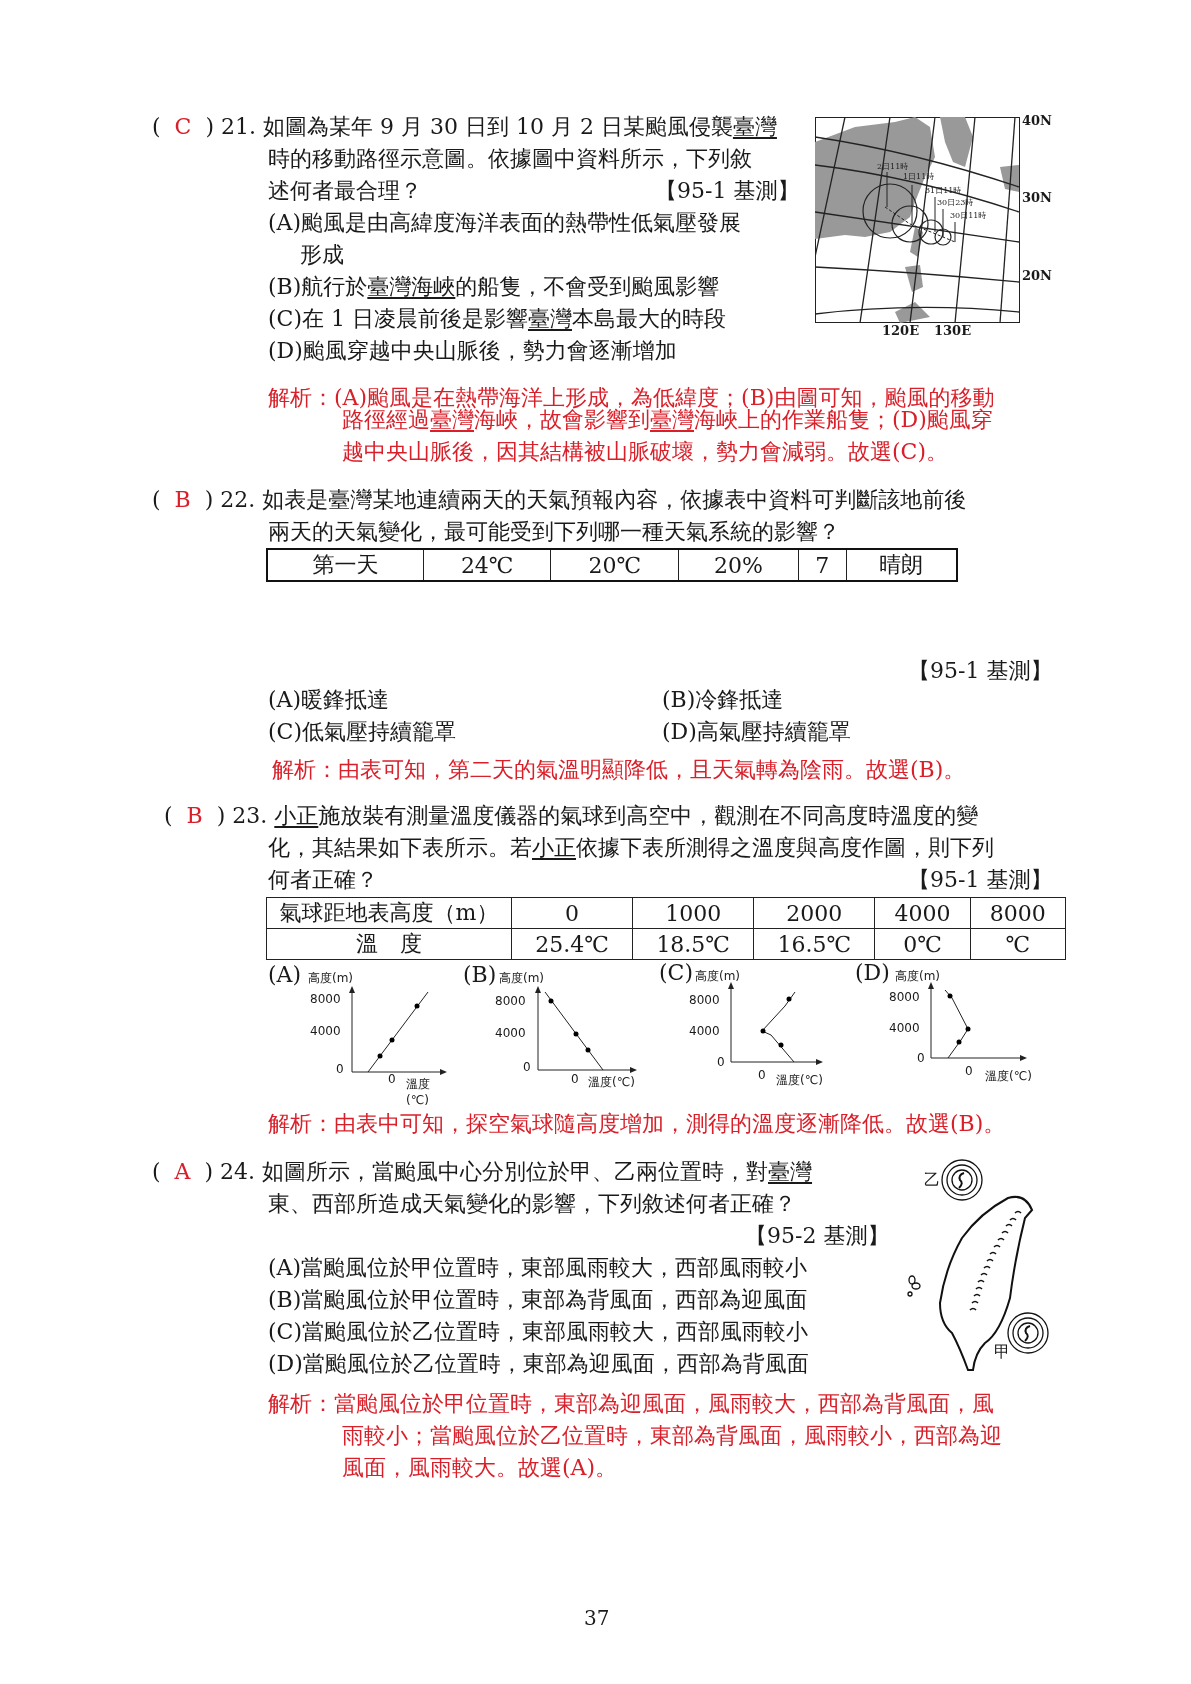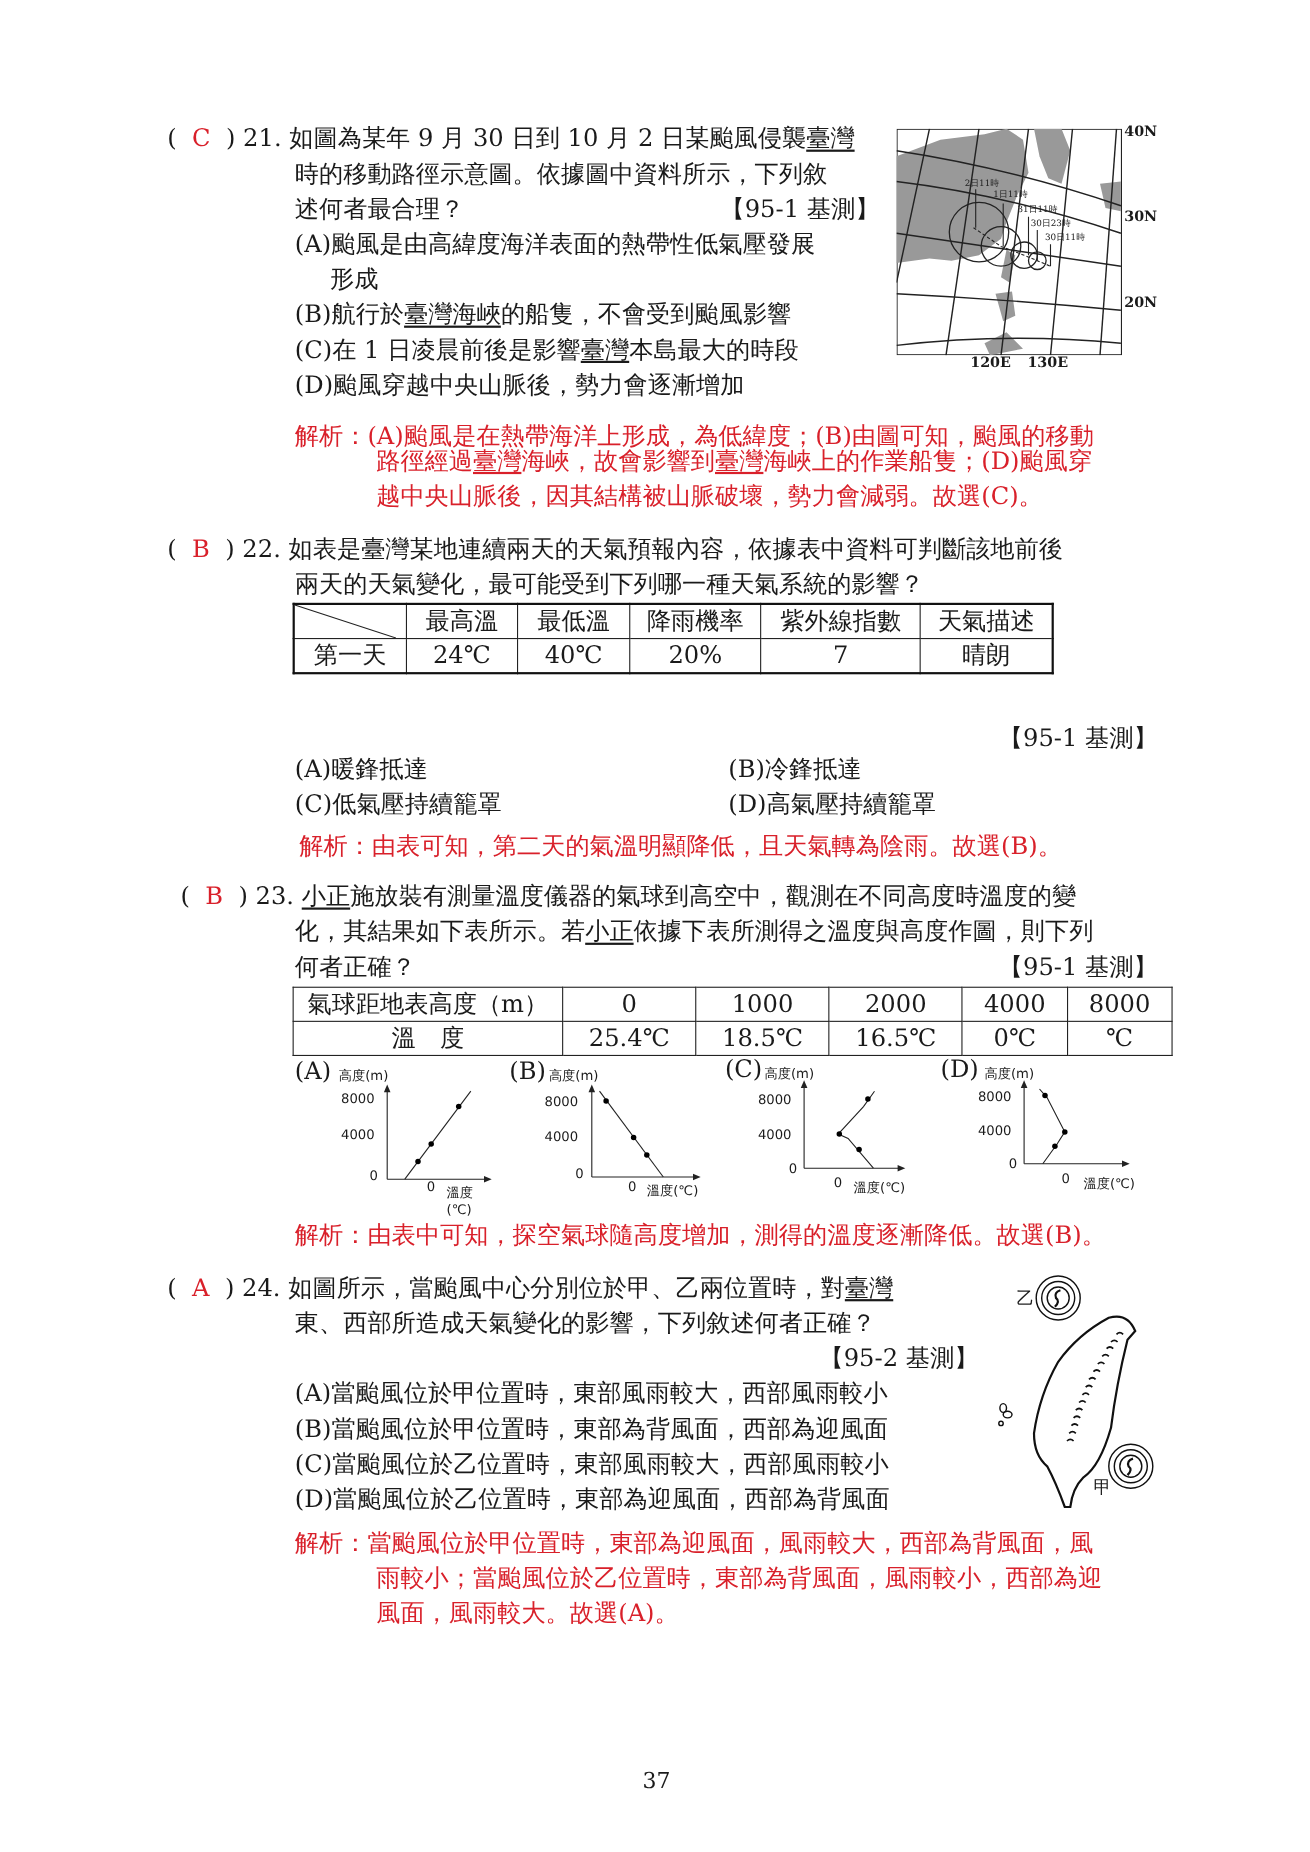--- a/index.html
+++ b/index.html
@@ -97,36 +97,24 @@
 <div>
   <div class="line" style="left:152px;top:484px;">
     (&nbsp;&nbsp;<span class="ans">B</span>&nbsp;&nbsp;)
     <span>22.</span>
     <span>如表是臺灣某地連續兩天的天氣預報內容，依據表中資料可判斷該地前後</span>
   </div>
   <div class="line" style="left:268px;top:516px;">兩天的天氣變化，最可能受到下列哪一種天氣系統的影響？</div>
 
   <table class="t outer" style="left:266px;top:548px;width:692px;">
     <tbody>
-        <tr>
-      <td style="width:92px;position:relative;">
-            <svg width="92" height="30" style="position:absolute;left:0;top:0">
-              <line x1="0" y1="0" x2="92" y2="30" stroke="#222"></line>
-            </svg>
-          </td>
-      <td style="width:92px">最高溫</td>
-      <td style="width:92px">最低溫</td>
-      <td style="width:110px">降雨機率</td>
-      <td style="width:135px">紫外線指數</td>
-      <td style="width:110px">天氣描述</td>
-    </tr>
     <tr>
       <td>第一天</td>
       <td>24℃</td>
-      <td>40℃</td>
+      <td>20℃</td>
       <td>20%</td>
       <td>7</td>
       <td>晴朗</td>
     </tr>
   </tbody>
     </table>
 
   <div class="src" style="left:908px;top:656px;">【95-1 基測】</div>
   <div class="line" style="left:268px;top:684px;">(A)暖鋒抵達</div>
   <div class="line" style="left:662px;top:684px;">(B)冷鋒抵達</div>

